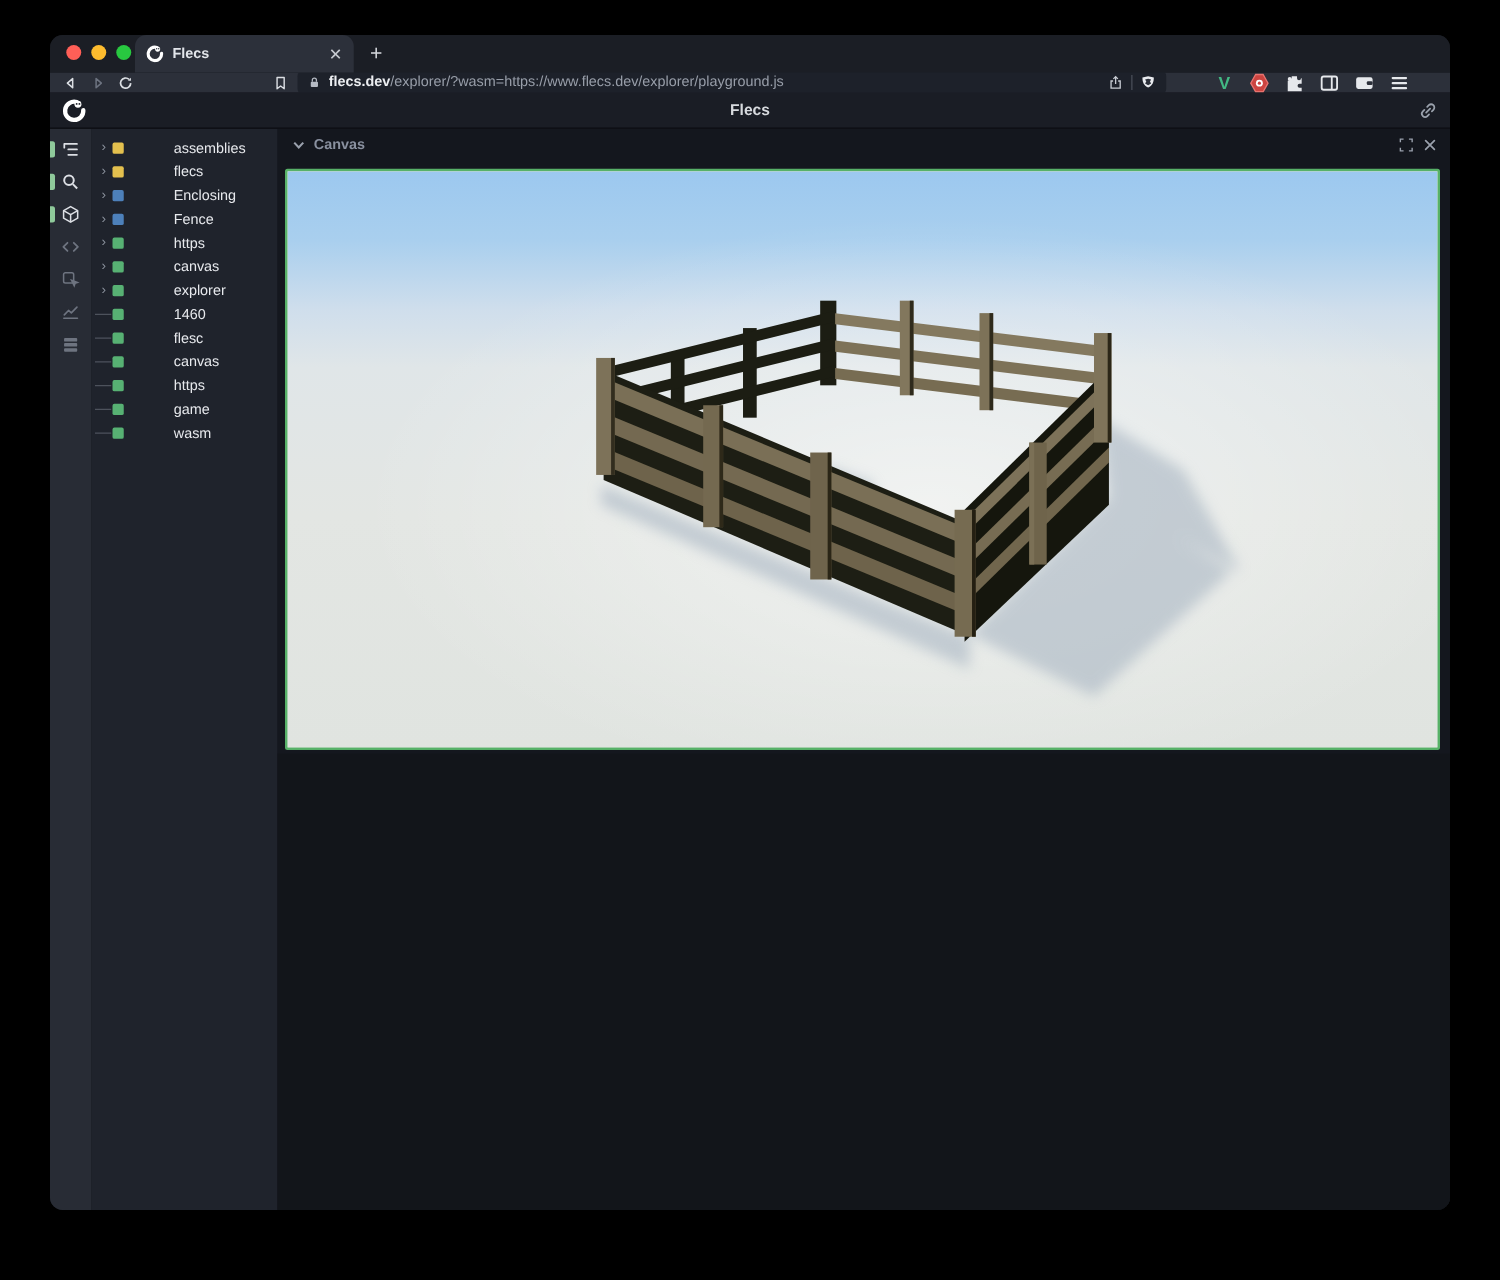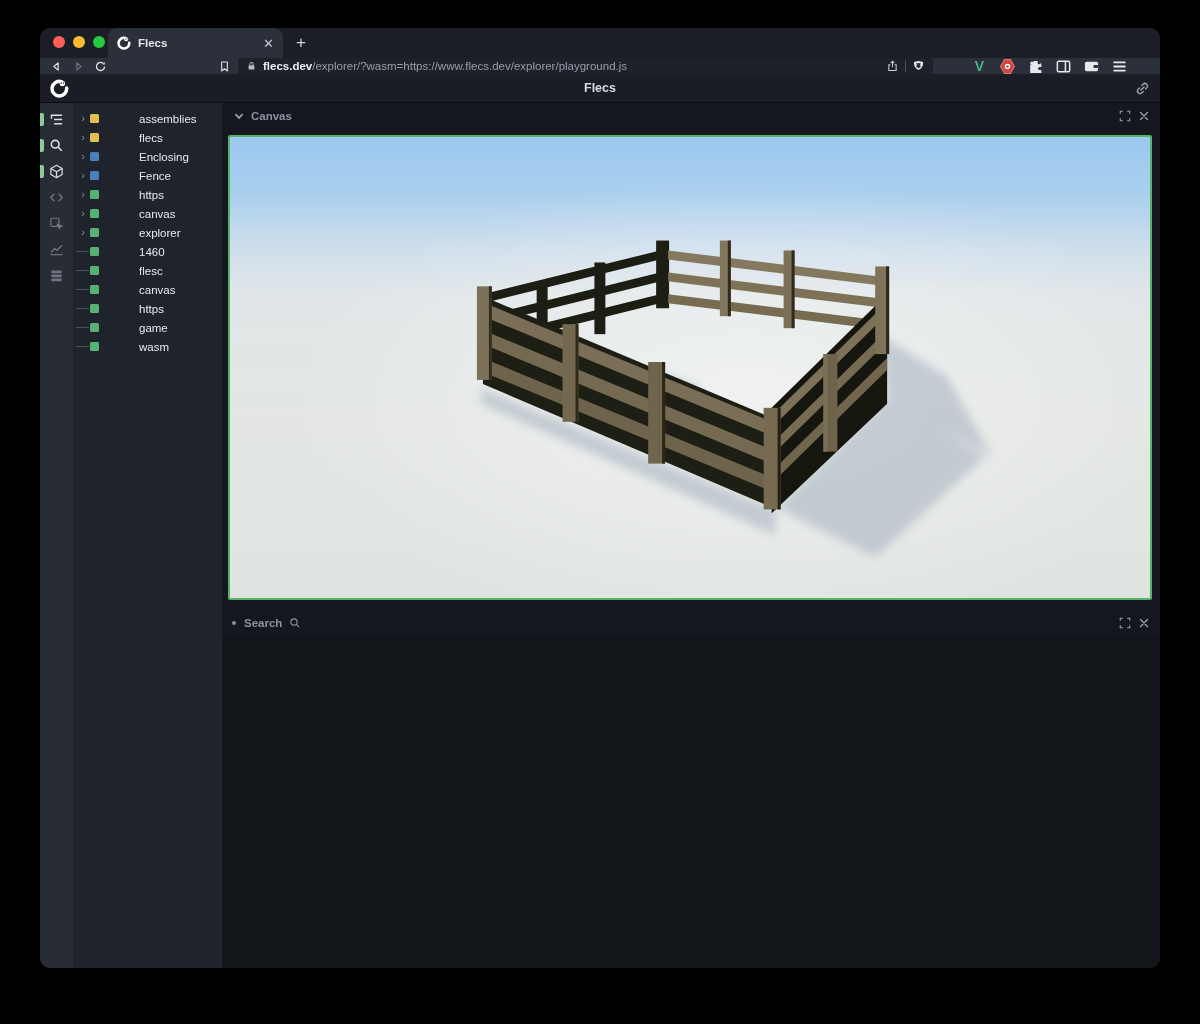--- a/index.html
+++ b/index.html
@@ -409,37 +409,16 @@
             <rect x="334" y="188" width="16" height="98" fill="#746950"></rect>
             <rect x="347" y="188" width="3" height="98" fill="#2e2919"></rect>
             <rect x="420" y="226" width="17" height="102" fill="#6f644c"></rect>
             <rect x="434" y="226" width="3" height="102" fill="#2a2516"></rect>
             <rect x="536" y="272" width="17" height="102" fill="#766b51"></rect>
             <rect x="550" y="272" width="3" height="102" fill="#241f12"></rect>
           </g>
         </svg>
       </div>
 
-      <div class="phead search-head">
-        <span class="bullet"></span>
-        <span>Search</span>
-        <span class="picon mag">
-          <svg viewBox="0 0 16 16" fill="none" stroke="currentColor" stroke-width="1.5">
-              <circle cx="6.7" cy="6.7" r="4.2"></circle>
-              <path d="M10 10l3.4 3.4"></path>
-            </svg>
-        </span>
-        <span class="spacer"></span>
-        <span class="picon">
-          <svg viewBox="0 0 14 14" fill="none" stroke="currentColor" stroke-width="1.3">
-              <path d="M1.5 4.5v-3h3M9.5 1.5h3v3M12.5 9.5v3h-3M4.5 12.5h-3v-3"></path>
-            </svg>
-        </span>
-        <span class="picon">
-          <svg viewBox="0 0 12 12" stroke="currentColor" stroke-width="1.4" stroke-linecap="round">
-              <path d="M2.5 2.5l7 7M9.5 2.5l-7 7"></path>
-            </svg>
-        </span>
-      </div>
       <div class="search-content"></div>
     </div>
   </div>
 </div>
 
 </body></html>

